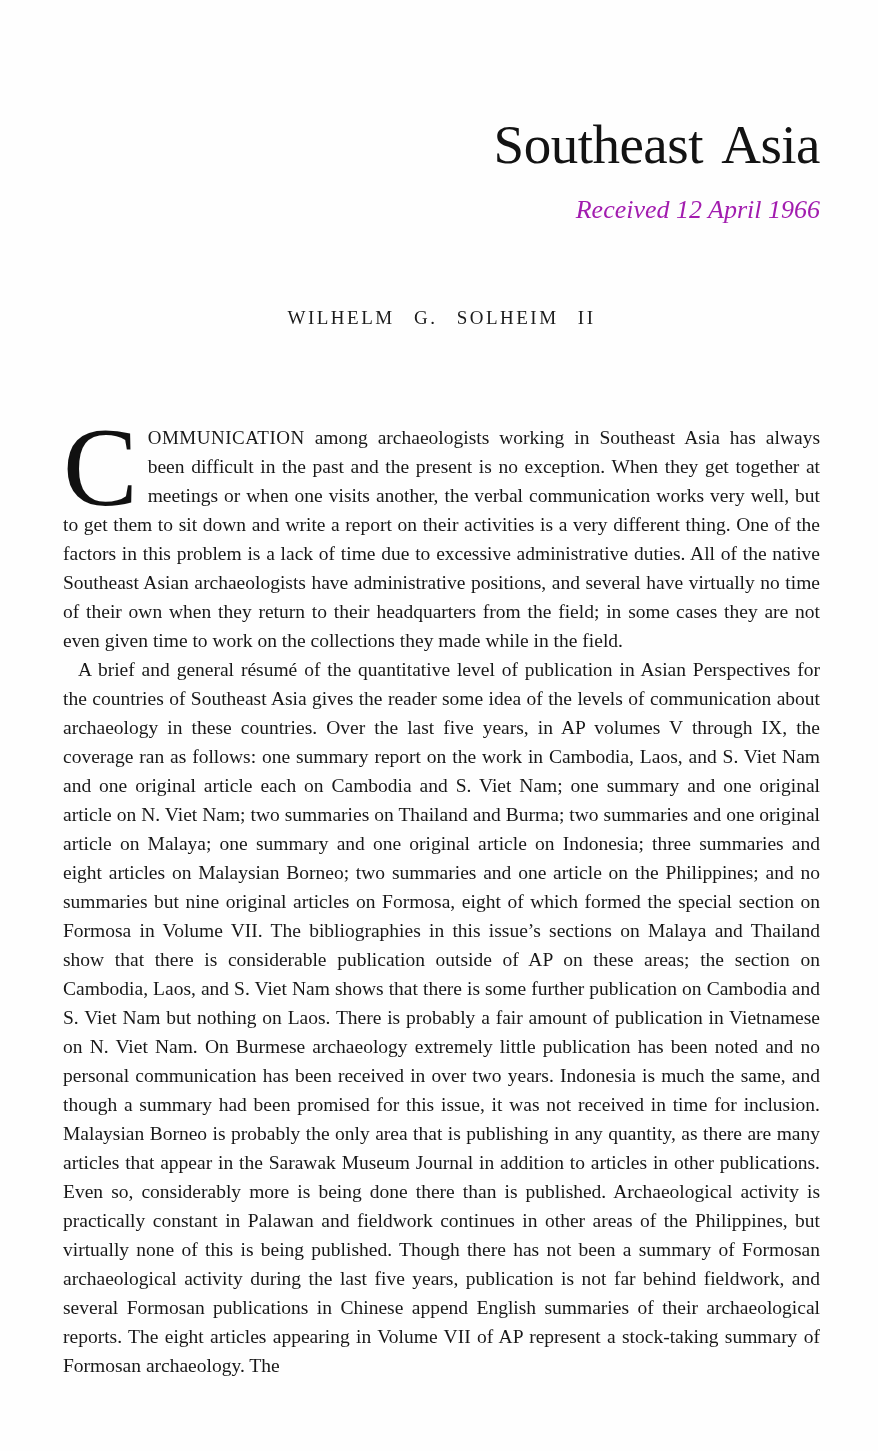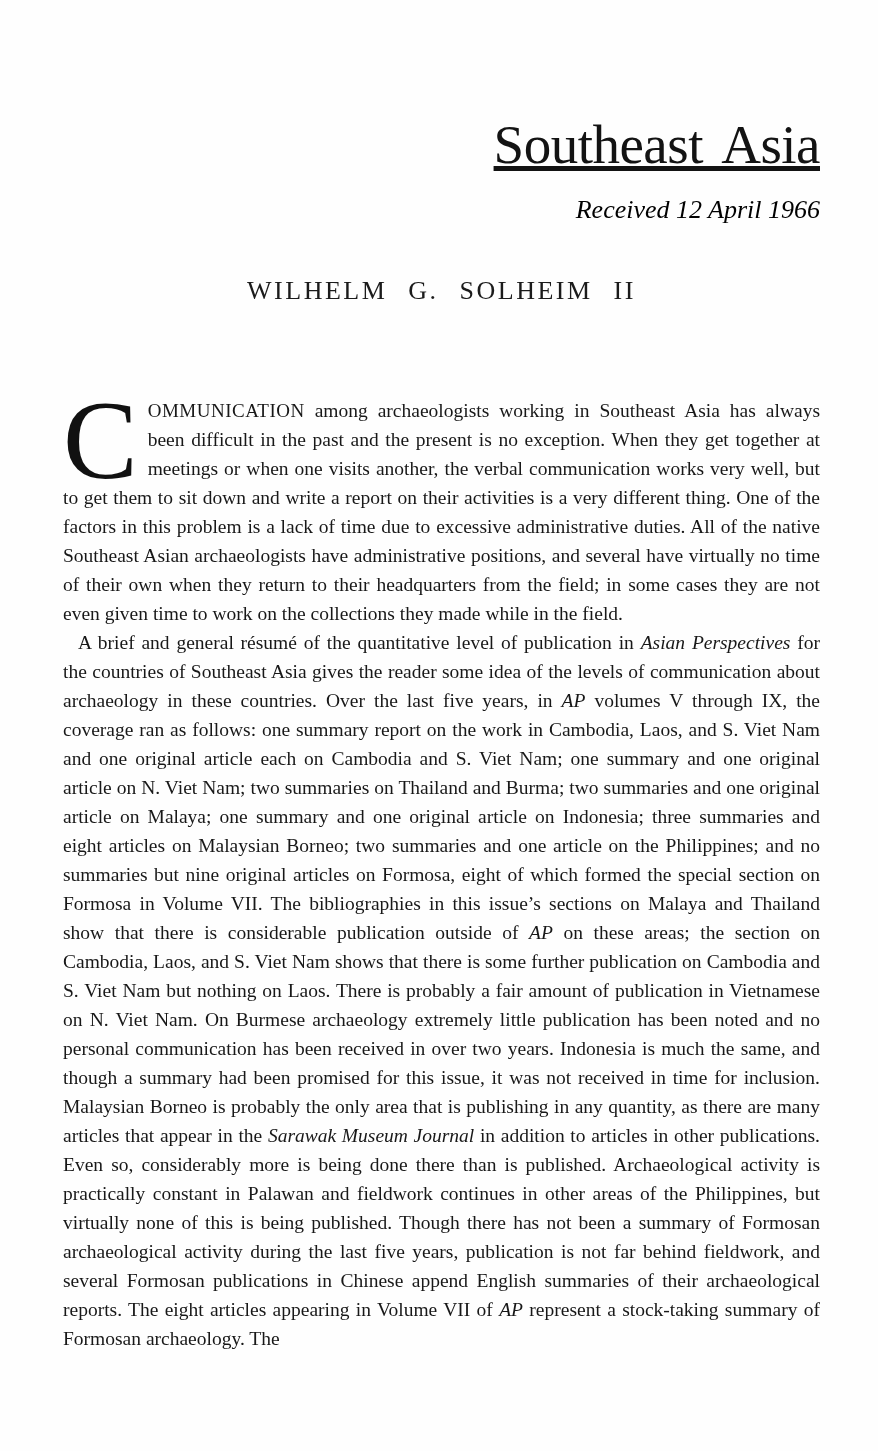--- a/index.html
+++ b/index.html
@@ -21,34 +21,33 @@
   .title {
     margin: 0;
     padding-top: 116px;
     text-align: right;
     font-size: 55px;
     line-height: 58px;
     font-weight: normal;
     letter-spacing: -0.5px;
     word-spacing: 8px;
     color: #131313;
-    text-decoration: underline;
   }
   .received {
     margin-top: 21px;
     text-align: right;
     font-style: italic;
     font-size: 26px;
     line-height: 30px;
-    color: #000000;
+    color: #a21caf;
   }
   .author {
-    margin-top: 51px;
+    margin-top: 78px;
     text-align: center;
-    font-size: 26px;
+    font-size: 19px;
     line-height: 30px;
     letter-spacing: 2.5px;
     word-spacing: 12px;
     color: #1b1b1b;
   }
   .body-text {
     margin-top: 90px;
   }
   .para {
     margin: 0;
@@ -66,21 +65,20 @@
     line-height: 82px;
     height: 84px;
     margin: 3px 10px 0 0;
     color: #111;
   }
   .lead-caps {
     font-size: 19px;
     letter-spacing: 0.5px;
   }
   .italic {
-    font-style: italic;
   }
 </style>
 </head>
 <body>
 
 <div class="page">
 
   <h1 class="title">Southeast Asia</h1>
 
   <div class="received">Received 12 April 1966</div>

